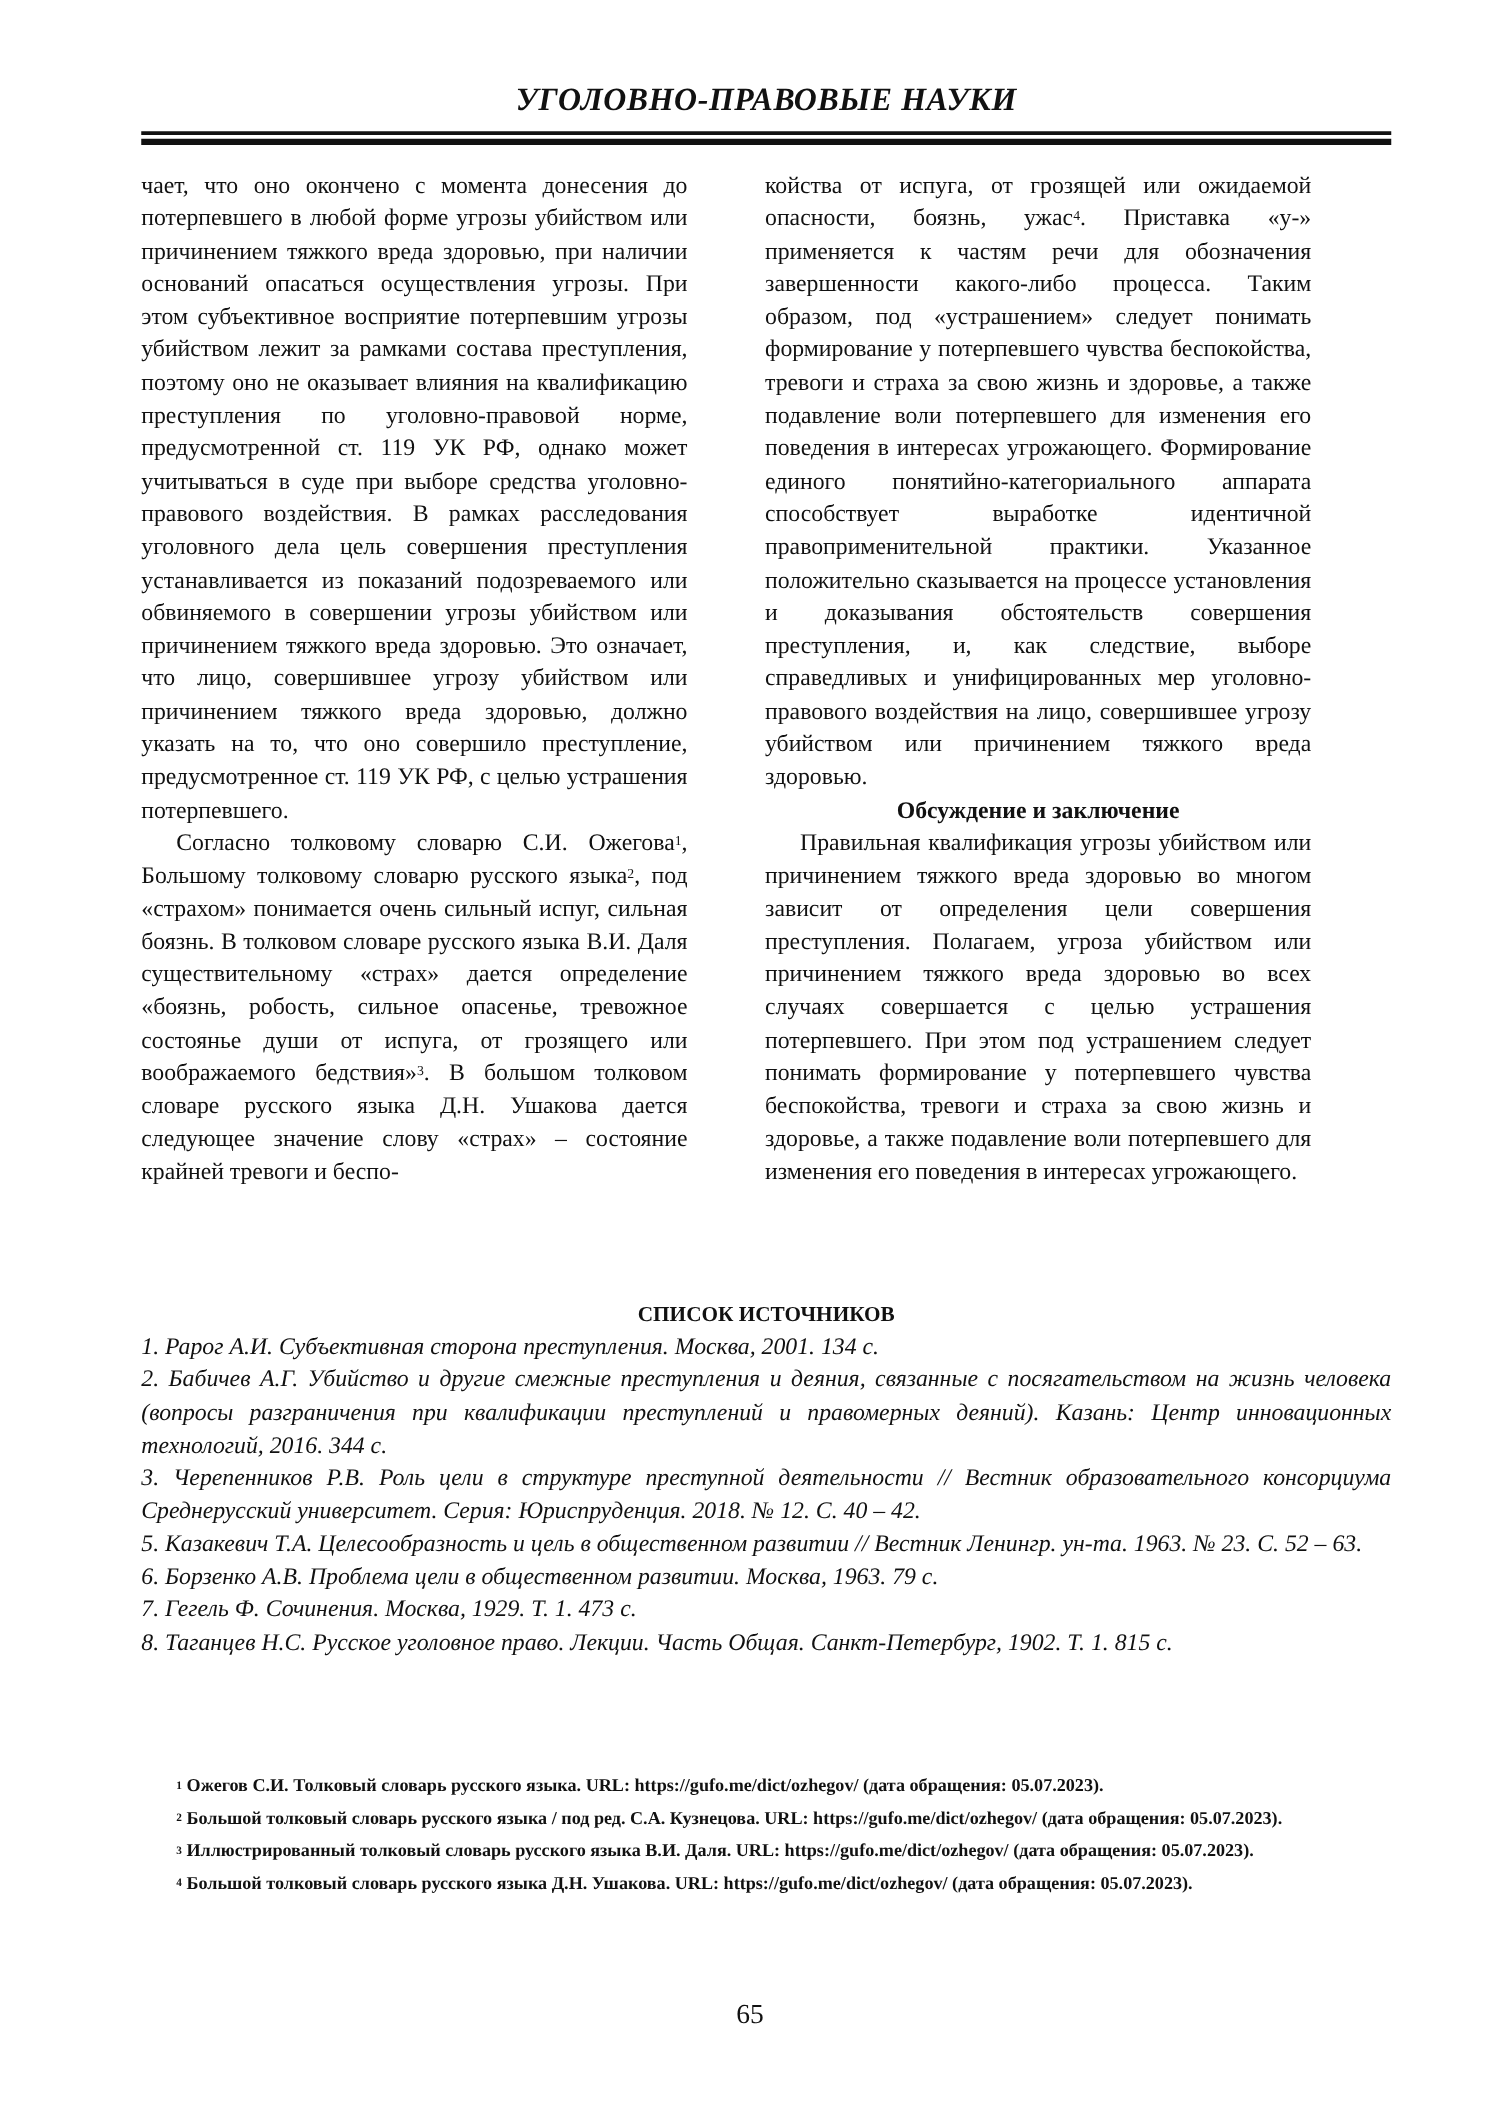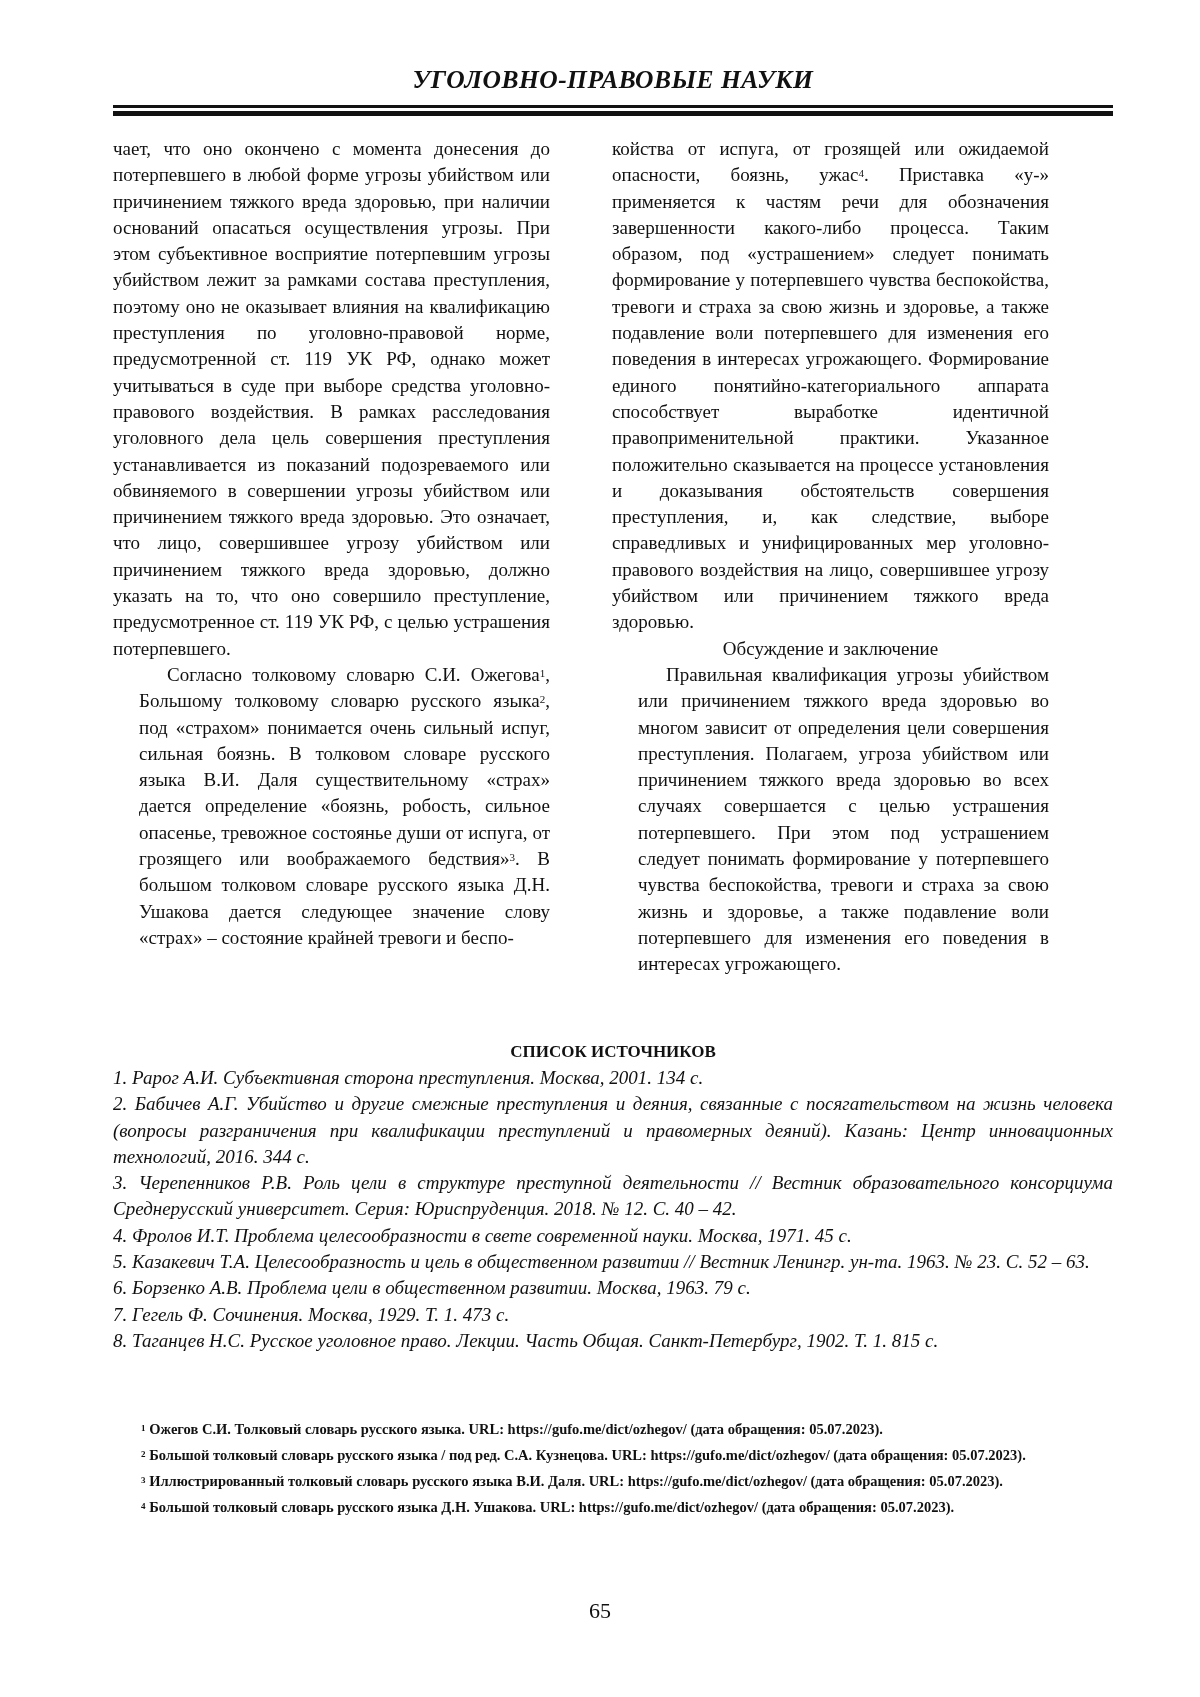--- a/index.html
+++ b/index.html
@@ -6,23 +6,23 @@
   body { width: 1200px; height: 1697px; position: relative; overflow: hidden; color: #111; font-family: "Liberation Serif", "DejaVu Serif", serif; }
   .page { position: absolute; left: 0; top: 0; width: 1058px; height: 1697px; }
   .header { position: absolute; left: 113px; top: 64px; width: 1000px; text-align: center; }
   .header-title { font-family: "Liberation Serif", serif; font-style: italic; font-weight: bold; font-size: 26px; letter-spacing: 0.5px; line-height: 32px; transform: scaleX(0.98); }
   .rule-thin { position: absolute; left: 113px; top: 105px; width: 1000px; height: 3px; background: #111; }
   .rule-thick { position: absolute; left: 113px; top: 111px; width: 1000px; height: 5px; background: #111; }
   .col { position: absolute; top: 136px; width: 437px; font-size: 19px; line-height: 26.3px; text-align: justify; }
   .col-left { left: 113px; }
   .col-right { left: 612px; }
   .col p { margin: 0; }
-  .col .indent { text-indent: 28px; margin-left: 26px; }
+  .col .indent { text-indent: 28px; }
   .sup { font-size: 11px; vertical-align: top; position: relative; top: -2px; }
-  .subhead { font-weight: normal; text-align: center; margin: 0; }
+  .subhead { font-weight: bold; text-align: center; margin: 0; }
   .refs-title { position: absolute; top: 1040px; left: 113px; width: 1000px; text-align: center; font-weight: bold; font-size: 17px; line-height: 24px; }
   .refs { position: absolute; top: 1065px; left: 113px; width: 1000px; font-size: 19px; line-height: 26.3px; text-align: justify; }
   .refs .ref { margin: 0; font-style: italic; }
   .footnotes { position: absolute; top: 1420px; left: 113px; width: 1000px; font-size: 14.5px; line-height: 19px; text-align: justify; font-weight: bold; }
   .footnotes .fn { margin: 0 0 7px 0; text-indent: 28px; }
   .fn .fsup { font-size: 9px; vertical-align: top; position: relative; top: -1px; }
   .page-number { position: absolute; top: 1598px; left: 0; width: 1200px; text-align: center; font-size: 22px; }
 </style>
 </head>
 <body>
@@ -44,21 +44,20 @@
     <p><span>койства от испуга, от грозящей или ожидаемой опасности, боязнь, ужас</span><span class="sup">4</span><span>. Приставка «у-» применяется к частям речи для обозначения завершенности какого-либо процесса. Таким образом, под «устрашением» следует понимать формирование у потерпевшего чувства беспокойства, тревоги и страха за свою жизнь и здоровье, а также подавление воли потерпевшего для изменения его поведения в интересах угрожающего. Формирование единого понятийно-категориального аппарата способствует выработке идентичной правоприменительной практики. Указанное положительно сказывается на процессе установления и доказывания обстоятельств совершения преступления, и, как следствие, выборе справедливых и унифицированных мер уголовно-правового воздействия на лицо, совершившее угрозу убийством или причинением тяжкого вреда здоровью.</span></p>
     <p class="subhead">Обсуждение и заключение</p>
     <p class="indent">Правильная квалификация угрозы убийством или причинением тяжкого вреда здоровью во многом зависит от определения цели совершения преступления. Полагаем, угроза убийством или причинением тяжкого вреда здоровью во всех случаях совершается с целью устрашения потерпевшего. При этом под устрашением следует понимать формирование у потерпевшего чувства беспокойства, тревоги и страха за свою жизнь и здоровье, а также подавление воли потерпевшего для изменения его поведения в интересах угрожающего.</p>
   </div>
 
   <div class="refs-title">СПИСОК ИСТОЧНИКОВ</div>
   <div class="refs">
     <p class="ref">1. Рарог А.И. Субъективная сторона преступления. Москва, 2001. 134 с.</p>
     <p class="ref">2. Бабичев А.Г. Убийство и другие смежные преступления и деяния, связанные с посягательством на жизнь человека (вопросы разграничения при квалификации преступлений и правомерных деяний). Казань: Центр инновационных технологий, 2016. 344 с.</p>
     <p class="ref">3. Черепенников Р.В. Роль цели в структуре преступной деятельности  // Вестник образовательного консорциума Среднерусский университет. Серия: Юриспруденция. 2018. № 12. С. 40 – 42.</p>
-    <p class="ref">4. Фролов И.Т. Проблема целесообразности в свете современной науки. Москва, 1971. 45 с.</p>
     <p class="ref">5. Казакевич Т.А. Целесообразность и цель в общественном развитии // Вестник Ленингр. ун-та. 1963. № 23. С. 52 – 63.</p>
     <p class="ref">6. Борзенко А.В. Проблема цели в общественном развитии. Москва, 1963.  79 с.</p>
     <p class="ref">7. Гегель Ф. Сочинения.  Москва, 1929.  Т. 1.  473 с.</p>
     <p class="ref">8. Таганцев Н.С. Русское уголовное право. Лекции. Часть Общая. Санкт-Петербург, 1902. Т. 1. 815 с.</p>
   </div>
 
   <div class="footnotes">
     <p class="fn"><span class="fsup">1</span><span> Ожегов С.И. Толковый словарь русского языка. URL: https://gufo.me/dict/ozhegov/ (дата обращения: 05.07.2023).</span></p>
     <p class="fn"><span class="fsup">2</span><span> Большой толковый словарь русского языка / под ред. С.А. Кузнецова. URL: https://gufo.me/dict/ozhegov/ (дата обращения: 05.07.2023).</span></p>
     <p class="fn"><span class="fsup">3</span><span> Иллюстрированный толковый словарь русского языка В.И. Даля. URL: https://gufo.me/dict/ozhegov/ (дата обращения: 05.07.2023).</span></p>

